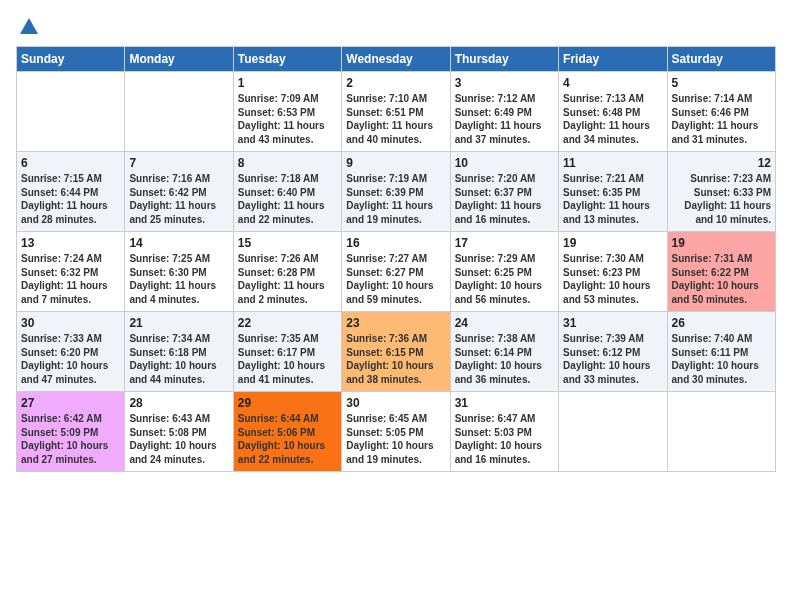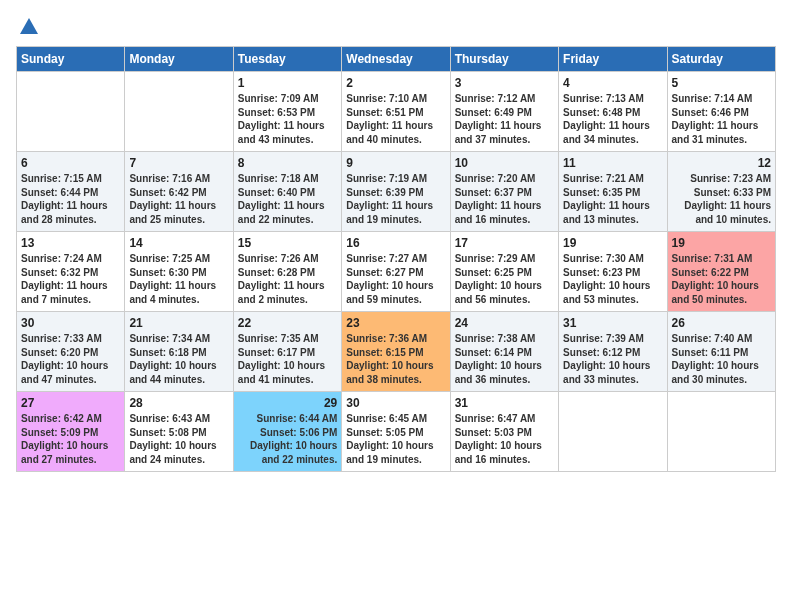--- a/index.html
+++ b/index.html
@@ -245,21 +245,21 @@
         </tr>
         <tr>
           <td style="background: #f0abfc;">
             <span class="day-number">27</span>
             <div class="day-info">Sunrise: 6:42 AM<br>Sunset: 5:09 PM<br>Daylight: 10 hours and 27 minutes.</div>
           </td>
           <td style="background: rgb(255, 255, 255);">
             <span class="day-number">28</span>
             <div class="day-info">Sunrise: 6:43 AM<br>Sunset: 5:08 PM<br>Daylight: 10 hours and 24 minutes.</div>
           </td>
-          <td style="background: #7dd3fc; text-align: right;">
+          <td style="background: #f97316;">
             <span class="day-number">29</span>
             <div class="day-info">Sunrise: 6:44 AM<br>Sunset: 5:06 PM<br>Daylight: 10 hours and 22 minutes.</div>
           </td>
           <td style="background: rgb(255, 255, 255);">
             <span class="day-number">30</span>
             <div class="day-info">Sunrise: 6:45 AM<br>Sunset: 5:05 PM<br>Daylight: 10 hours and 19 minutes.</div>
           </td>
           <td style="background: rgb(255, 255, 255);">
             <span class="day-number">31</span>
             <div class="day-info">Sunrise: 6:47 AM<br>Sunset: 5:03 PM<br>Daylight: 10 hours and 16 minutes.</div>

